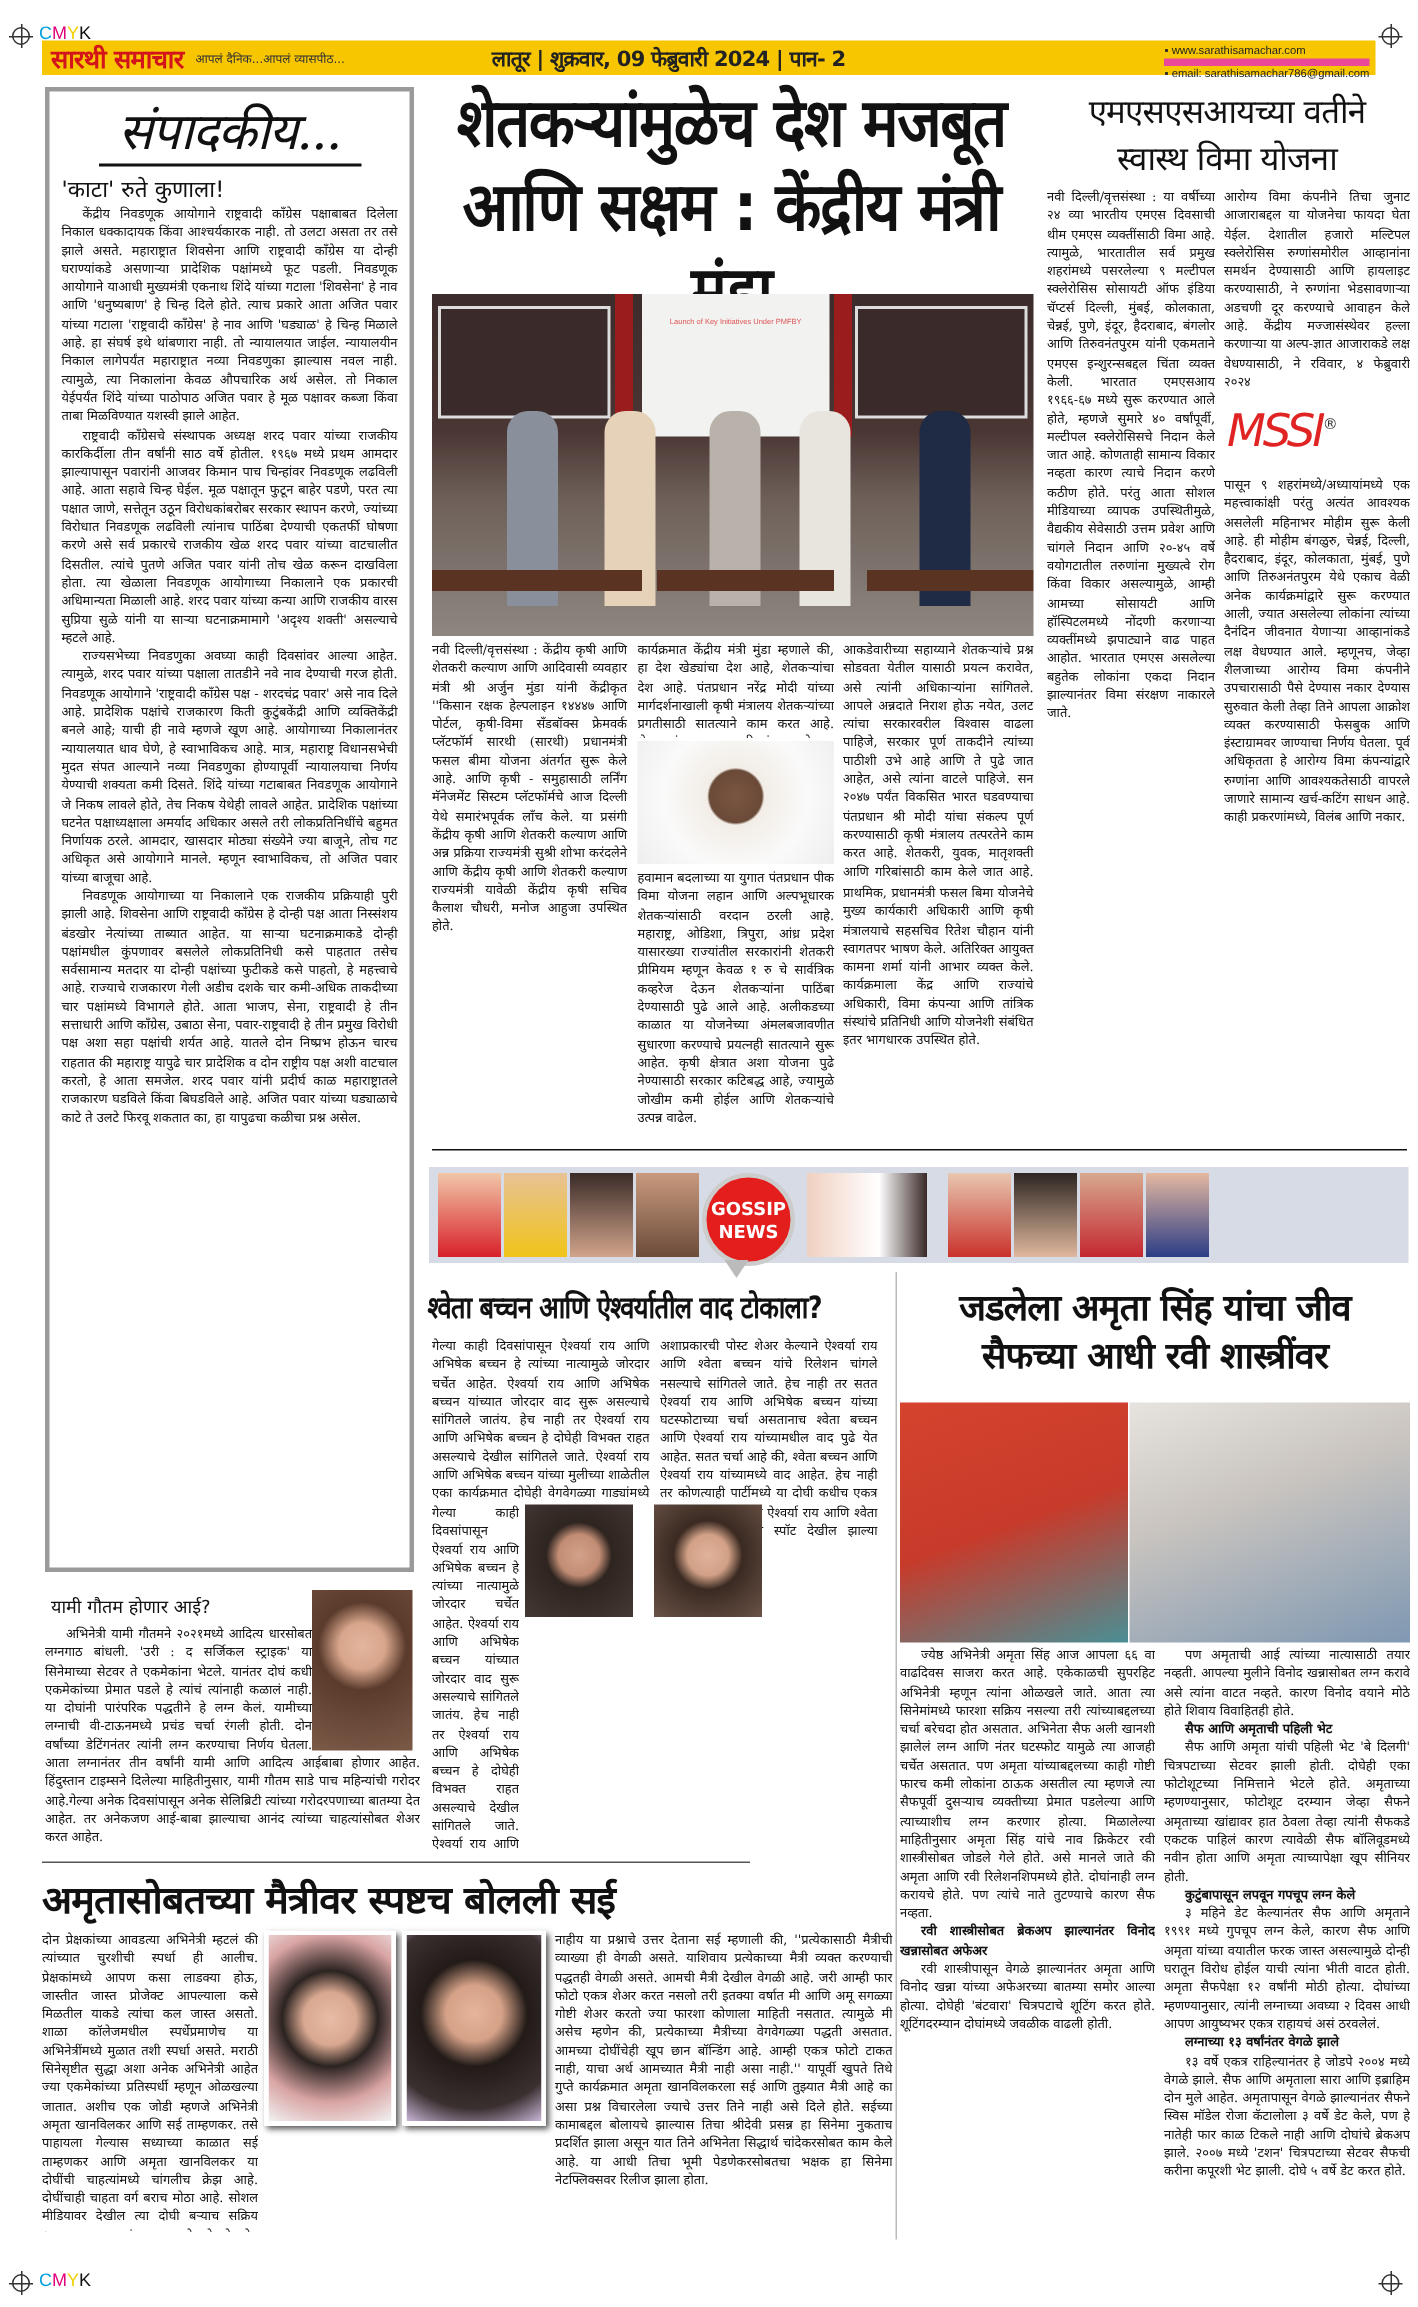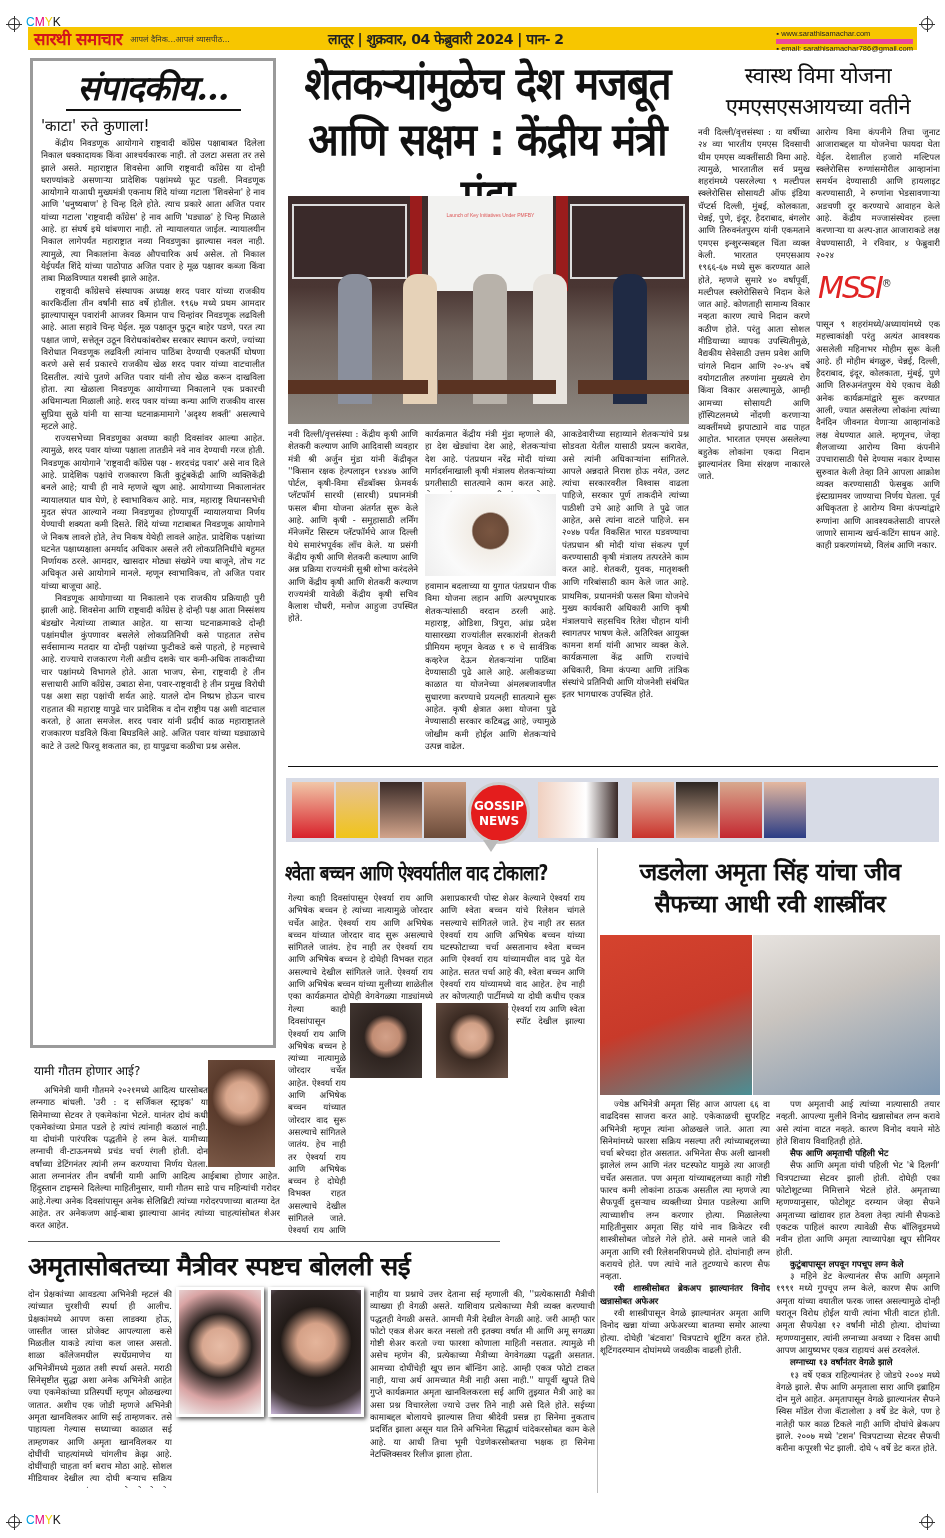--- a/index.html
+++ b/index.html
@@ -17,21 +17,21 @@
   .masthead { left: 28px; top: 27px; width: 889px; height: 23px; background: #f7c600; display: flex; align-items: center; }
   .brand { font-family: "DejaVu Sans", sans-serif; font-weight: bold; color: #d3141b; font-size: 17px; padding-left: 6px; letter-spacing: -0.5px; }
   .tagline { font-family: "DejaVu Sans", sans-serif; font-size: 8px; color: #333; margin-left: 8px; }
   .dateline { font-family: "DejaVu Sans", sans-serif; font-size: 14px; font-weight: bold; color: #222; margin-left: 98px; letter-spacing: -0.5px; }
   .contacts { position: absolute; right: 4px; top: 2px; font-family: "Liberation Sans", sans-serif; font-size: 7.5px; color: #222; line-height: 10px; }
   .contacts div::before { content: "\25AA  "; }
   .contacts .ul { border-bottom: 5px solid #ec4899; }
 
   
   .editorial { left: 30px; top: 58px; width: 246px; height: 990px; border: 3px solid #9a9a9a; background: #fff; padding: 6px 8px; overflow: hidden; }
-  .ed-mast { font-family: "DejaVu Serif", serif; font-style: italic; font-weight: bold; font-size: 34px; text-align: center; letter-spacing: -1px; border-bottom: 2px solid #111; width: 175px; margin: 0 auto 4px; line-height: 42px; }
+  .ed-mast { font-family: "DejaVu Serif", serif; font-style: italic; font-weight: normal; font-size: 34px; text-align: center; letter-spacing: -1px; border-bottom: 2px solid #111; width: 175px; margin: 0 auto 4px; line-height: 42px; }
   .ed-title { font-family: "DejaVu Sans", sans-serif; font-size: 15px; margin: 2px 0 2px; }
   .body-text { font-family: "DejaVu Serif", serif; font-size: 8.6px; line-height: 12.3px; text-align: justify; }
   .body-text p { text-indent: 14px; }
 
   
   .hl-black { font-family: "DejaVu Sans", sans-serif; font-weight: bold; color: #111; letter-spacing: -1px; }
   .main-hl { left: 290px; top: 64px; width: 395px; font-size: 40px; line-height: 50px; text-align: center; transform: scaleY(1.12); }
   .side-hl { left: 698px; top: 60px; width: 240px; font-size: 22px; line-height: 31px; text-align: center; font-weight: normal; letter-spacing: -0.5px; font-family: "DejaVu Sans", sans-serif; }
 
   
@@ -81,21 +81,21 @@
 
 <div class="abs reg" style="left:8px;top:18px;"></div>
 <div class="abs cmyk" style="left:26px;top:15px;">
   <span class="c">C</span><span class="m">M</span><span class="y">Y</span><span class="k">K</span>
 </div>
 <div class="abs reg" style="left:921px;top:18px;"></div>
 
 <div class="abs masthead">
   <span class="brand">सारथी समाचार</span>
   <span class="tagline">आपलं दैनिक...आपलं व्यासपीठ...</span>
-  <span class="dateline">लातूर | शुक्रवार, 04 फेब्रुवारी 2024 | पान- 2</span>
+  <span class="dateline">लातूर | शुक्रवार, 09 फेब्रुवारी 2024 | पान- 2</span>
   <div class="contacts">
     <div class="ul">www.sarathisamachar.com</div>
     <div>email: sarathisamachar786@gmail.com</div>
   </div>
 </div>
 
 <div class="abs editorial">
   <div class="ed-mast">संपादकीय...</div>
   <div class="ed-title">'काटा' रुते कुणाला!</div>
   <div class="body-text">
@@ -129,22 +129,22 @@
 </div>
 
 <div class="abs body-text" style="left:288px;top:428px;width:130px;">नवी दिल्ली/वृत्तसंस्था : केंद्रीय कृषी आणि शेतकरी कल्याण आणि आदिवासी व्यवहार मंत्री श्री अर्जुन मुंडा यांनी केंद्रीकृत ''किसान रक्षक हेल्पलाइन १४४४७ आणि पोर्टल, कृषी-विमा सँडबॉक्स फ्रेमवर्क प्लॅटफॉर्म सारथी (सारथी) प्रधानमंत्री फसल बीमा योजना अंतर्गत सुरू केले आहे. आणि कृषी - समुहासाठी लर्निंग मॅनेजमेंट सिस्टम प्लॅटफॉर्मचे आज दिल्ली येथे समारंभपूर्वक लॉंच केले. या प्रसंगी केंद्रीय कृषी आणि शेतकरी कल्याण आणि अन्न प्रक्रिया राज्यमंत्री सुश्री शोभा करंदलेने आणि केंद्रीय कृषी आणि शेतकरी कल्याण राज्यमंत्री यावेळी केंद्रीय कृषी सचिव कैलाश चौधरी, मनोज आहुजा उपस्थित होते.</div>
 <div class="abs body-text" style="left:425px;top:428px;width:131px;height:64px;overflow:hidden;">कार्यक्रमात केंद्रीय मंत्री मुंडा म्हणाले की, हा देश खेड्यांचा देश आहे, शेतकऱ्यांचा देश आहे. पंतप्रधान नरेंद्र मोदी यांच्या मार्गदर्शनाखाली कृषी मंत्रालय शेतकऱ्यांच्या प्रगतीसाठी सातत्याने काम करत आहे. शेतकऱ्यांच्या उत्पन्नासाठी तंत्रज्ञानासोबतच केंद्र सरकारही कटिबद्धता अधोरेखित करून श्री मुंडा म्हणाले की, देशाची समता आणि सामर्थ्य शेतकऱ्यांच्या एकात्मता, शक्ती आणि सामर्थ्यात आहे. हे लक्षात घेऊन आणि शेतकरी समुदायाच्या प्रगतीवर प्रकाश टाकण्यासाठी, कृषी आणि शेतकरी कल्याण मंत्रालय कार्यरत आहे. शासनामार्फत राबविण्यात येणाऱ्या योजनांच्या माध्यमातून शेतकऱ्यांचे उत्पन्न वाढ होते, असे ते म्हणाले.</div>
 <div class="abs photo portrait-munda"></div>
 <div class="abs body-text" style="left:425px;top:580px;width:131px;">हवामान बदलाच्या या युगात पंतप्रधान पीक विमा योजना लहान आणि अल्पभूधारक शेतकऱ्यांसाठी वरदान ठरली आहे. महाराष्ट्र, ओडिशा, त्रिपुरा, आंध्र प्रदेश यासारख्या राज्यांतील सरकारांनी शेतकरी प्रीमियम म्हणून केवळ १ रु चे सार्वत्रिक कव्हरेज देऊन शेतकऱ्यांना पाठिंबा देण्यासाठी पुढे आले आहे. अलीकडच्या काळात या योजनेच्या अंमलबजावणीत सुधारणा करण्याचे प्रयत्नही सातत्याने सुरू आहेत. कृषी क्षेत्रात अशा योजना पुढे नेण्यासाठी सरकार कटिबद्ध आहे, ज्यामुळे जोखीम कमी होईल आणि शेतकऱ्यांचे उत्पन्न वाढेल.</div>
 <div class="abs body-text" style="left:562px;top:428px;width:127px;height:160px;overflow:hidden;">आकडेवारीच्या सहाय्याने शेतकऱ्यांचे प्रश्न सोडवता येतील यासाठी प्रयत्न करावेत, असे त्यांनी अधिकाऱ्यांना सांगितले. आपले अन्नदाते निराश होऊ नयेत, उलट त्यांचा सरकारवरील विश्वास वाढला पाहिजे, सरकार पूर्ण ताकदीने त्यांच्या पाठीशी उभे आहे आणि ते पुढे जात आहेत, असे त्यांना वाटले पाहिजे. सन २०४७ पर्यंत विकसित भारत घडवण्याचा पंतप्रधान श्री मोदी यांचा संकल्प पूर्ण करण्यासाठी कृषी मंत्रालय तत्परतेने काम करत आहे. शेतकरी, युवक, मातृशक्ती आणि गरिबांसाठी काम केले जात आहे. कृषी मंत्रालय शेतकऱ्यांसाठी संवेदनशील आहे.</div>
 <div class="abs body-text" style="left:562px;top:590px;width:127px;">प्राथमिक, प्रधानमंत्री फसल बिमा योजनेचे मुख्य कार्यकारी अधिकारी आणि कृषी मंत्रालयाचे सहसचिव रितेश चौहान यांनी स्वागतपर भाषण केले. अतिरिक्त आयुक्त कामना शर्मा यांनी आभार व्यक्त केले. कार्यक्रमाला केंद्र आणि राज्यांचे अधिकारी, विमा कंपन्या आणि तांत्रिक संस्थांचे प्रतिनिधी आणि योजनेशी संबंधित इतर भागधारक उपस्थित होते.</div>
 
 <div class="abs side-hl">
+  <div>एमएसएसआयच्या वतीने</div>
   <div>स्वास्थ विमा योजना</div>
-  <div>एमएसएसआयच्या वतीने</div>
 </div>
 <div class="abs body-text" style="left:698px;top:126px;width:112px;height:640px;overflow:hidden;">नवी दिल्ली/वृत्तसंस्था : या वर्षीच्या २४ व्या भारतीय एमएस दिवसाची थीम एमएस व्यक्तींसाठी विमा आहे. त्यामुळे, भारतातील सर्व प्रमुख शहरांमध्ये पसरलेल्या ९ मल्टीपल स्क्लेरोसिस सोसायटी ऑफ इंडिया चॅप्टर्स दिल्ली, मुंबई, कोलकाता, चेन्नई, पुणे, इंदूर, हैदराबाद, बंगलोर आणि तिरुवनंतपुरम यांनी एकमताने एमएस इन्शुरन्सबद्दल चिंता व्यक्त केली. भारतात एमएसआय १९६६-६७ मध्ये सुरू करण्यात आले होते, म्हणजे सुमारे ४० वर्षांपूर्वी, मल्टीपल स्क्लेरोसिसचे निदान केले जात आहे. कोणताही सामान्य विकार नव्हता कारण त्याचे निदान करणे कठीण होते. परंतु आता सोशल मीडियाच्या व्यापक उपस्थितीमुळे, वैद्यकीय सेवेसाठी उत्तम प्रवेश आणि चांगले निदान आणि २०-४५ वर्षे वयोगटातील तरुणांना मुख्यत्वे रोग किंवा विकार असल्यामुळे, आम्ही आमच्या सोसायटी आणि हॉस्पिटलमध्ये नोंदणी करणाऱ्या व्यक्तींमध्ये झपाट्याने वाढ पाहत आहोत. भारतात एमएस असलेल्या बहुतेक लोकांना एकदा निदान झाल्यानंतर विमा संरक्षण नाकारले जाते.</div>
 <div class="abs body-text" style="left:816px;top:126px;width:124px;height:135px;overflow:hidden;">आरोग्य विमा कंपनीने तिचा जुनाट आजाराबद्दल या योजनेचा फायदा घेता येईल. देशातील हजारो मल्टिपल स्क्लेरोसिस रुग्णांसमोरील आव्हानांना समर्थन देण्यासाठी आणि हायलाइट करण्यासाठी, ने रुग्णांना भेडसावणाऱ्या अडचणी दूर करण्याचे आवाहन केले आहे. केंद्रीय मज्जासंस्थेवर हल्ला करणाऱ्या या अल्प-ज्ञात आजाराकडे लक्ष वेधण्यासाठी, ने रविवार, ४ फेब्रुवारी २०२४</div>
 <div class="abs mssi"><span>MSSI</span><sup>®</sup></div>
 <div class="abs body-text" style="left:816px;top:318px;width:124px;height:450px;overflow:hidden;">पासून ९ शहरांमध्ये/अध्यायांमध्ये एक महत्त्वाकांक्षी परंतु अत्यंत आवश्यक असलेली महिनाभर मोहीम सुरू केली आहे. ही मोहीम बंगळुरु, चेन्नई, दिल्ली, हैदराबाद, इंदूर, कोलकाता, मुंबई, पुणे आणि तिरुअनंतपुरम येथे एकाच वेळी अनेक कार्यक्रमांद्वारे सुरू करण्यात आली, ज्यात असलेल्या लोकांना त्यांच्या दैनंदिन जीवनात येणाऱ्या आव्हानांकडे लक्ष वेधण्यात आले. म्हणूनच, जेव्हा शैलजाच्या आरोग्य विमा कंपनीने उपचारासाठी पैसे देण्यास नकार देण्यास सुरुवात केली तेव्हा तिने आपला आक्रोश व्यक्त करण्यासाठी फेसबुक आणि इंस्टाग्रामवर जाण्याचा निर्णय घेतला. पूर्व अधिकृतता हे आरोग्य विमा कंपन्यांद्वारे रुग्णांना आणि आवश्यकतेसाठी वापरले जाणारे सामान्य खर्च-कटिंग साधन आहे. काही प्रकरणांमध्ये, विलंब आणि नकार.</div>
 
 <div class="abs col-rule" style="left:288px;top:766px;width:650px;height:1px;"></div>
 
 <div class="abs gossip">
   <div class="face" style="left:6px;background:linear-gradient(#f1c7a8,#d8202a);"></div>

